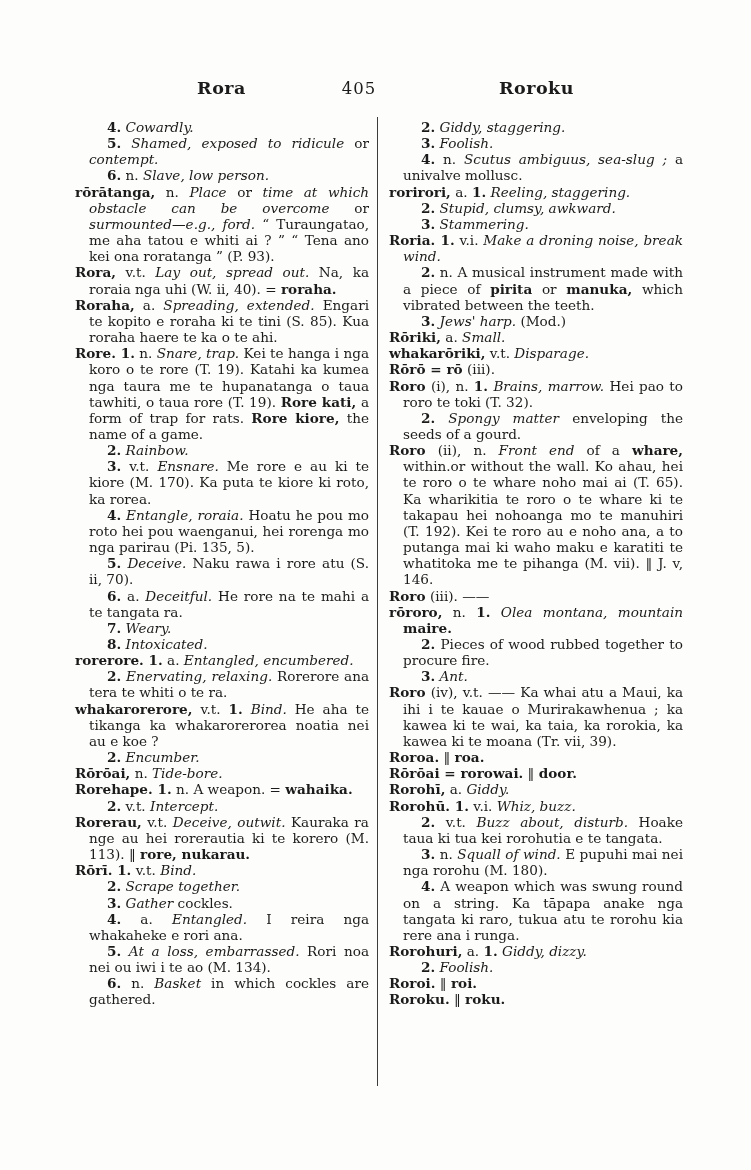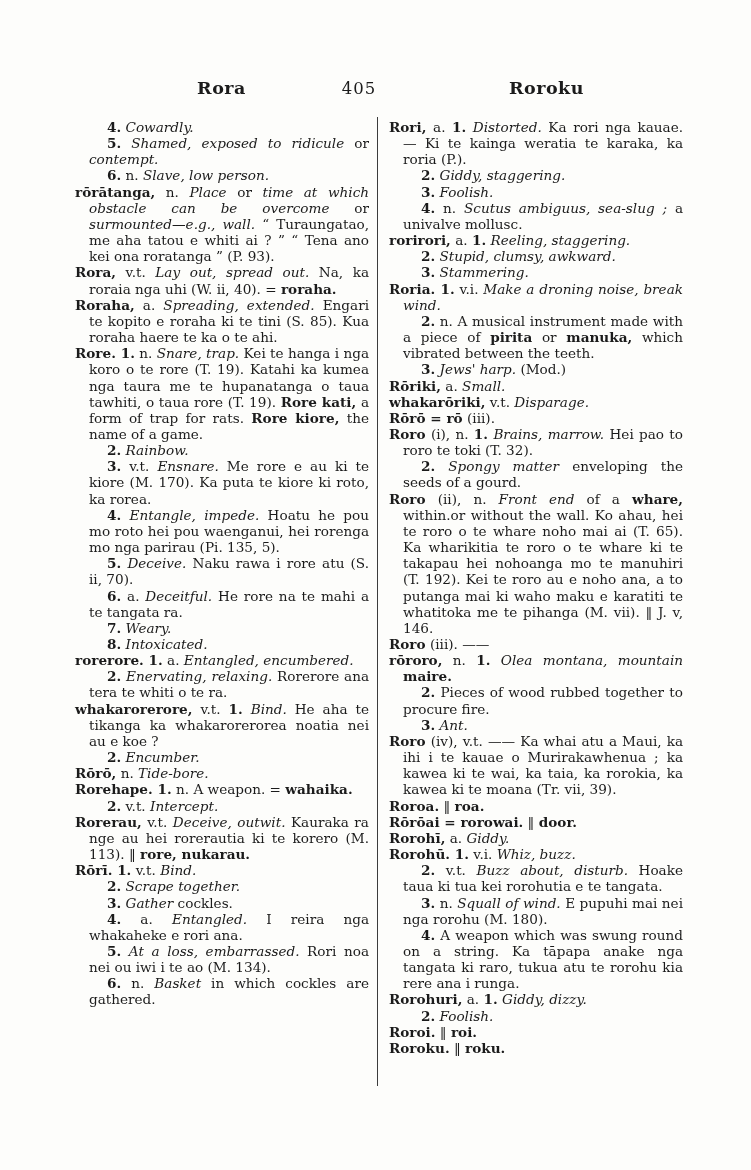--- a/index.html
+++ b/index.html
@@ -9,21 +9,21 @@
     font-family:"DejaVu Serif","Liberation Serif",serif;
     font-size:13.6px;line-height:16.15px;
     -webkit-font-smoothing:antialiased;
   }
   .page{position:relative;width:751px;height:1170px;overflow:hidden;background:#fdfdfb;text-decoration:underline;}
   .header-left,.header-right{
     position:absolute;top:77px;width:293px;text-align:center;
     font-weight:bold;font-size:17.5px;line-height:22px;letter-spacing:.5px;
   }
   .header-left{left:75px;}
-  .header-right{left:400px;text-align:center;}
+  .header-right{left:390px;text-align:center;}
   .header-page{
     position:absolute;top:78px;left:312px;width:94px;text-align:center;
     font-size:16.5px;line-height:22px;letter-spacing:1px;
   }
   .divider{position:absolute;left:377px;top:117px;width:1px;height:969px;background:#3c3c3c;}
   .col{position:absolute;top:119px;width:294px;text-align:justify;}
   .col-left{left:75px;}
   .col-right{left:389px;}
   .col p{margin:0;padding-left:14px;}
   .col p.entry{text-indent:-14px;}
@@ -38,48 +38,47 @@
   <div class="header-left">Rora</div>
   <div class="header-page">405</div>
   <div class="header-right">Roroku</div>
 
   <div class="divider"></div>
 
   <div class="col col-left">
       <p class="sense"><span class="b">4.</span><span> </span><span class="i">Cowardly.</span></p>
       <p class="sense"><span class="b">5.</span><span> </span><span class="i">Shamed, exposed to ridicule</span><span> or </span><span class="i">contempt.</span></p>
       <p class="sense"><span class="b">6.</span><span> n. </span><span class="i">Slave, low person.</span></p>
-      <p class="entry"><span class="b">rōrātanga,</span><span> n. </span><span class="i">Place</span><span> or </span><span class="i">time at which obstacle can be overcome</span><span> or </span><span class="i">surmounted—e.g., wall.</span><span> “ Turaungatao, me aha tatou e whiti ai ? ”  “ Tena ano kei ona roratanga ” (P. 93).</span></p>
+      <p class="entry"><span class="b">rōrātanga,</span><span> n. </span><span class="i">Place</span><span> or </span><span class="i">time at which obstacle can be overcome</span><span> or </span><span class="i">surmounted—e.g., ford.</span><span> “ Turaungatao, me aha tatou e whiti ai ? ”  “ Tena ano kei ona roratanga ” (P. 93).</span></p>
       <p class="entry"><span class="b">Rora,</span><span> v.t. </span><span class="i">Lay out, spread out.</span><span> Na, ka roraia nga uhi (W. ii, 40). = </span><span class="b">roraha.</span></p>
       <p class="entry"><span class="b">Roraha,</span><span> a. </span><span class="i">Spreading, extended.</span><span> Engari te kopito e roraha ki te tini (S. 85). Kua roraha haere te ka o te ahi.</span></p>
       <p class="entry"><span class="b">Rore. 1.</span><span> n. </span><span class="i">Snare, trap.</span><span> Kei te hanga i nga koro o te rore (T. 19). Katahi ka kumea nga taura me te hupanatanga o taua tawhiti, o taua rore (T. 19). </span><span class="b">Rore kati,</span><span> a form of trap for rats. </span><span class="b">Rore kiore,</span><span> the name of a game.</span></p>
       <p class="sense"><span class="b">2.</span><span> </span><span class="i">Rainbow.</span></p>
       <p class="sense"><span class="b">3.</span><span> v.t. </span><span class="i">Ensnare.</span><span> Me rore e au ki te kiore (M. 170). Ka puta te kiore ki roto, ka rorea.</span></p>
-      <p class="sense"><span class="b">4.</span><span> </span><span class="i">Entangle, impede.</span><span> Hoatu he pou mo roto hei pou waenganui, hei rorenga mo nga parirau (Pi. 135, 5).</span></p>
+      <p class="sense"><span class="b">4.</span><span> </span><span class="i">Entangle, roraia.</span><span> Hoatu he pou mo roto hei pou waenganui, hei rorenga mo nga parirau (Pi. 135, 5).</span></p>
       <p class="sense"><span class="b">5.</span><span> </span><span class="i">Deceive.</span><span> Naku rawa i rore atu (S. ii, 70).</span></p>
       <p class="sense"><span class="b">6.</span><span> a. </span><span class="i">Deceitful.</span><span> He rore na te mahi a te tangata ra.</span></p>
       <p class="sense"><span class="b">7.</span><span> </span><span class="i">Weary.</span></p>
       <p class="sense"><span class="b">8.</span><span> </span><span class="i">Intoxicated.</span></p>
       <p class="entry"><span class="b">rorerore. 1.</span><span> a. </span><span class="i">Entangled, encumbered.</span></p>
       <p class="sense"><span class="b">2.</span><span> </span><span class="i">Enervating, relaxing.</span><span> Rorerore ana tera te whiti o te ra.</span></p>
       <p class="entry"><span class="b">whakarorerore,</span><span> v.t. </span><span class="b">1.</span><span> </span><span class="i">Bind.</span><span> He aha te tikanga ka whakarorerorea noatia nei au e koe ?</span></p>
       <p class="sense"><span class="b">2.</span><span> </span><span class="i">Encumber.</span></p>
-      <p class="entry"><span class="b">Rōrō,</span><span> n. </span><span class="i">Tide-bore.</span></p>
+      <p class="entry"><span class="b">Rōrōai,</span><span> n. </span><span class="i">Tide-bore.</span></p>
       <p class="entry"><span class="b">Rorehape. 1.</span><span> n. A weapon. = </span><span class="b">wahaika.</span></p>
       <p class="sense"><span class="b">2.</span><span> v.t. </span><span class="i">Intercept.</span></p>
       <p class="entry"><span class="b">Rorerau,</span><span> v.t. </span><span class="i">Deceive, outwit.</span><span> Kauraka ra nge au hei rorerautia ki te korero (M. 113). ‖ </span><span class="b">rore, nukarau.</span></p>
       <p class="entry"><span class="b">Rōrī. 1.</span><span> v.t. </span><span class="i">Bind.</span></p>
       <p class="sense"><span class="b">2.</span><span> </span><span class="i">Scrape together.</span></p>
       <p class="sense"><span class="b">3.</span><span> </span><span class="i">Gather</span><span> cockles.</span></p>
       <p class="sense"><span class="b">4.</span><span> a. </span><span class="i">Entangled.</span><span> I reira nga whakaheke e rori ana.</span></p>
       <p class="sense"><span class="b">5.</span><span> </span><span class="i">At a loss, embarrassed.</span><span> Rori noa nei ou iwi i te ao (M. 134).</span></p>
       <p class="sense"><span class="b">6.</span><span> n. </span><span class="i">Basket</span><span> in which cockles are gathered.</span></p>
     </div>
   <div class="col col-right">
-      <p class="entry"><span class="b">Rori,</span><span> a. </span><span class="b">1.</span><span> </span><span class="i">Distorted.</span><span> Ka rori nga kauae. — Ki te kainga weratia te karaka, ka roria (P.).</span></p>
       <p class="sense"><span class="b">2.</span><span> </span><span class="i">Giddy, staggering.</span></p>
       <p class="sense"><span class="b">3.</span><span> </span><span class="i">Foolish.</span></p>
       <p class="sense"><span class="b">4.</span><span> n. </span><span class="i">Scutus ambiguus, sea-slug ;</span><span> a univalve mollusc.</span></p>
       <p class="entry"><span class="b">rorirori,</span><span> a. </span><span class="b">1.</span><span> </span><span class="i">Reeling, staggering.</span></p>
       <p class="sense"><span class="b">2.</span><span> </span><span class="i">Stupid, clumsy, awkward.</span></p>
       <p class="sense"><span class="b">3.</span><span> </span><span class="i">Stammering.</span></p>
       <p class="entry"><span class="b">Roria. 1.</span><span> v.i. </span><span class="i">Make a droning noise, break wind.</span></p>
       <p class="sense"><span class="b">2.</span><span> n. A musical instrument made with a piece of </span><span class="b">pirita</span><span> or </span><span class="b">manuka,</span><span> which vibrated between the teeth.</span></p>
       <p class="sense"><span class="b">3.</span><span> </span><span class="i">Jews' harp.</span><span>  (Mod.)</span></p>
       <p class="entry"><span class="b">Rōriki,</span><span> a. </span><span class="i">Small.</span></p>

